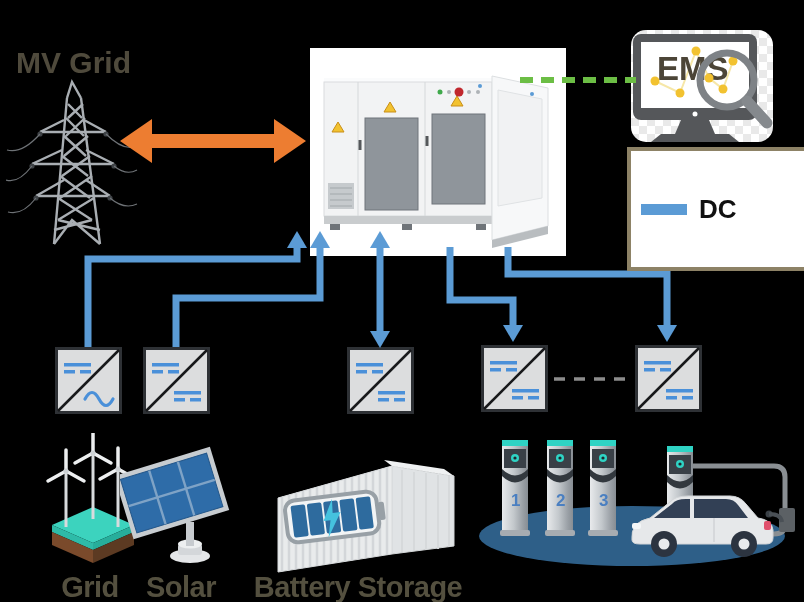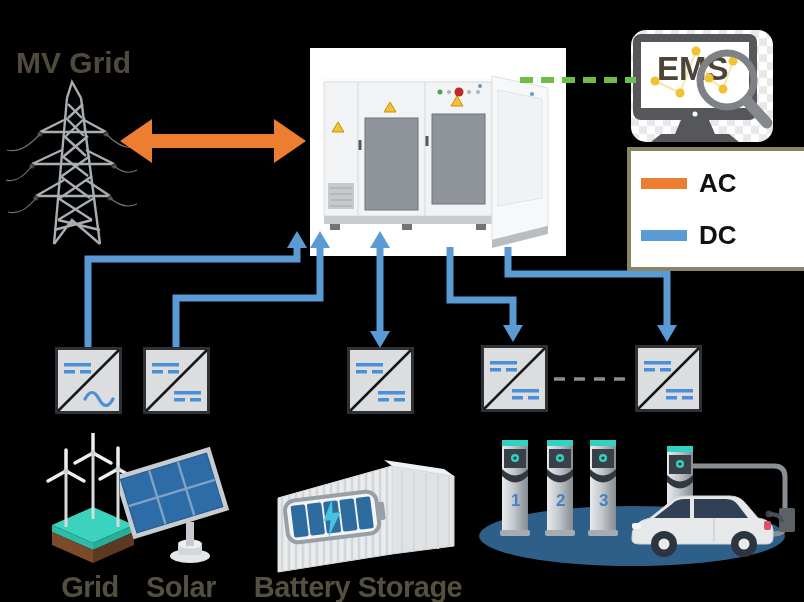--- a/index.html
+++ b/index.html
@@ -122,24 +122,20 @@
       </g>
       <g>
         <circle cx="96" cy="50" r="27" fill="none" stroke="#7E8286" stroke-width="7"></circle>
         <line x1="116" y1="71" x2="136" y2="93" stroke="#85898D" stroke-width="11" stroke-linecap="round"></line>
       </g>
     </svg>
   </div>
 
   <div id="legend" class="abs">
     <div class="lg-row">
-      <span class="sw sw-ac"></span>
-      <span class="lg-label">AC</span>
-    </div>
-    <div class="lg-row">
       <span class="sw sw-dc"></span>
       <span class="lg-label">DC</span>
     </div>
   </div>
 
   <svg id="connections" class="abs" width="804" height="602" viewBox="0 0 804 602">
     <g stroke="#5B9BD5" stroke-width="7" fill="none">
       <path d="M88,319 V231 H297 V218"></path>
       <path d="M176,319 V270 H320 V218"></path>
       <path d="M380,218 V305"></path>

